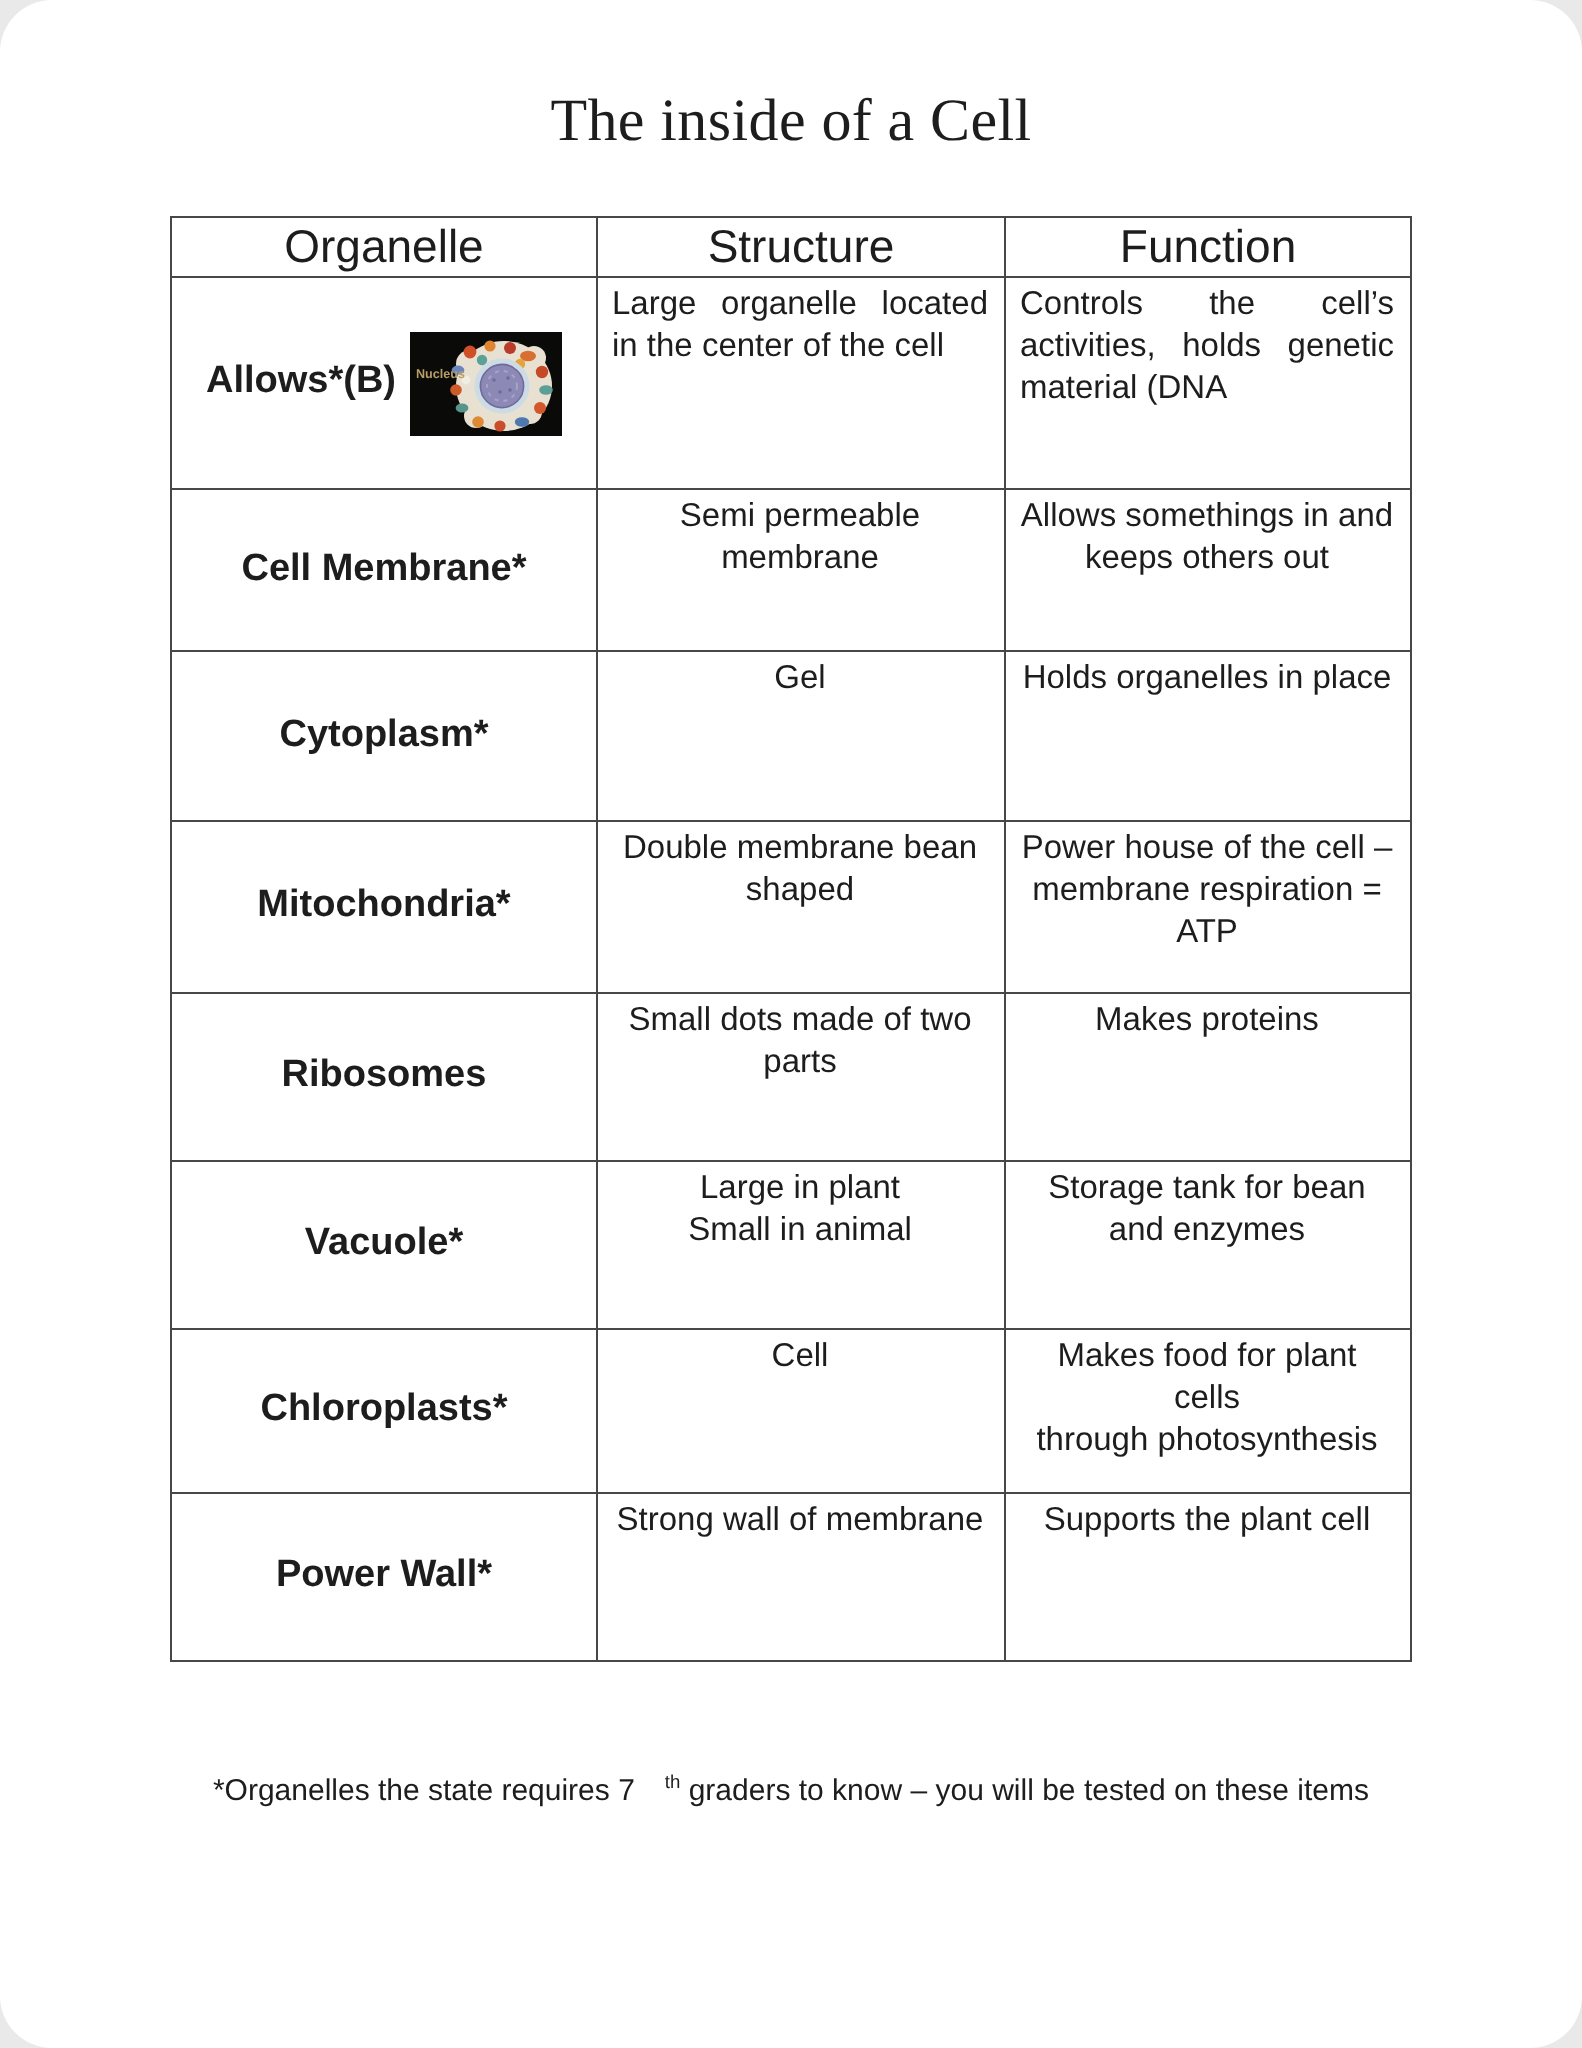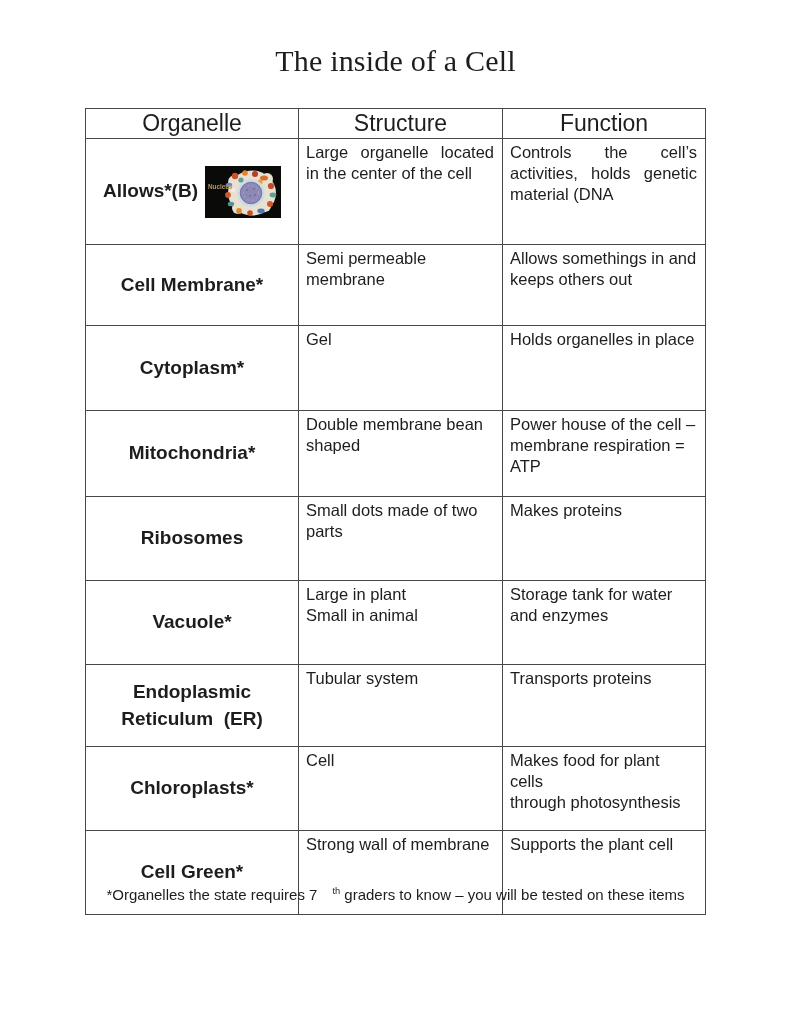--- a/index.html
+++ b/index.html
@@ -1,20 +1,21 @@
 <!DOCTYPE html>
 <html><head>
 <meta charset="utf-8">
 <style>
   html,body { margin:0; padding:0; background:#e9e9e9; }
   .page {
     position:relative; width:791px; height:1024px; margin:0 auto;
     background:#ffffff; color:#1d1d1d;
     font-family:"Liberation Sans", sans-serif;
     overflow:hidden;
+    border-radius:26px;
   }
   .title {
     position:absolute; top:44px; left:0; width:100%;
     text-align:center;
     font-family:"Liberation Serif", serif;
     font-size:30px; font-weight:400; letter-spacing:0.2px;
   }
   .table-wrap { position:absolute; left:85px; top:108px; }
   table.organelle-table {
     border-collapse:collapse; table-layout:fixed; width:620px;
@@ -35,21 +36,21 @@
   .organelle-table th {
     font-size:23px; font-weight:400; text-align:center; vertical-align:middle;
   }
   td.org {
     font-weight:700; font-size:19px; line-height:1.4;
     text-align:center; vertical-align:middle;
     white-space:pre-line; padding:0 4px;
   }
   td.desc {
     font-size:16.5px; line-height:1.28;
-    text-align:left; vertical-align:top;
+    text-align:center; vertical-align:top;
     padding:3px 8px 2px 7px;
     white-space:pre-line;
   }
   td.desc.justify { white-space:normal; text-align:justify;margin-top:32px; }
   .org-flex {
     display:flex; align-items:center; justify-content:center; gap:7px;
   }
   .nucleus-img { display:block; flex:0 0 auto; }
   .footnote {
     position:absolute; top:886px; left:0; width:100%;
@@ -149,40 +150,34 @@
           <td class="org">Ribosomes</td>
           <td class="desc">Small dots made of two
 parts</td>
           <td class="desc">Makes proteins</td>
         </tr>
 
         <tr>
           <td class="org">Vacuole*</td>
           <td class="desc">Large in plant
 Small in animal</td>
-          <td class="desc">Storage tank for water
+          <td class="desc">Storage tank for bean
 and enzymes</td>
         </tr>
 
-        <tr>
-          <td class="org">Endoplasmic
-Reticulum&nbsp; (ER)</td>
-          <td class="desc">Tubular system</td>
-          <td class="desc">Transports proteins</td>
-        </tr>
 
         <tr>
           <td class="org">Chloroplasts*</td>
           <td class="desc">Cell</td>
           <td class="desc">Makes food for plant cells
 through photosynthesis</td>
         </tr>
 
         <tr>
-          <td class="org">Cell Green*</td>
+          <td class="org">Power Wall*</td>
           <td class="desc">Strong wall of membrane</td>
           <td class="desc">Supports the plant cell</td>
         </tr>
       </tbody>
     </table>
   </div>
 
   <div class="footnote">
     <span>*Organelles the state requires 7</span><sup>th</sup><span> graders to know – you will be tested on these items</span>
   </div>

